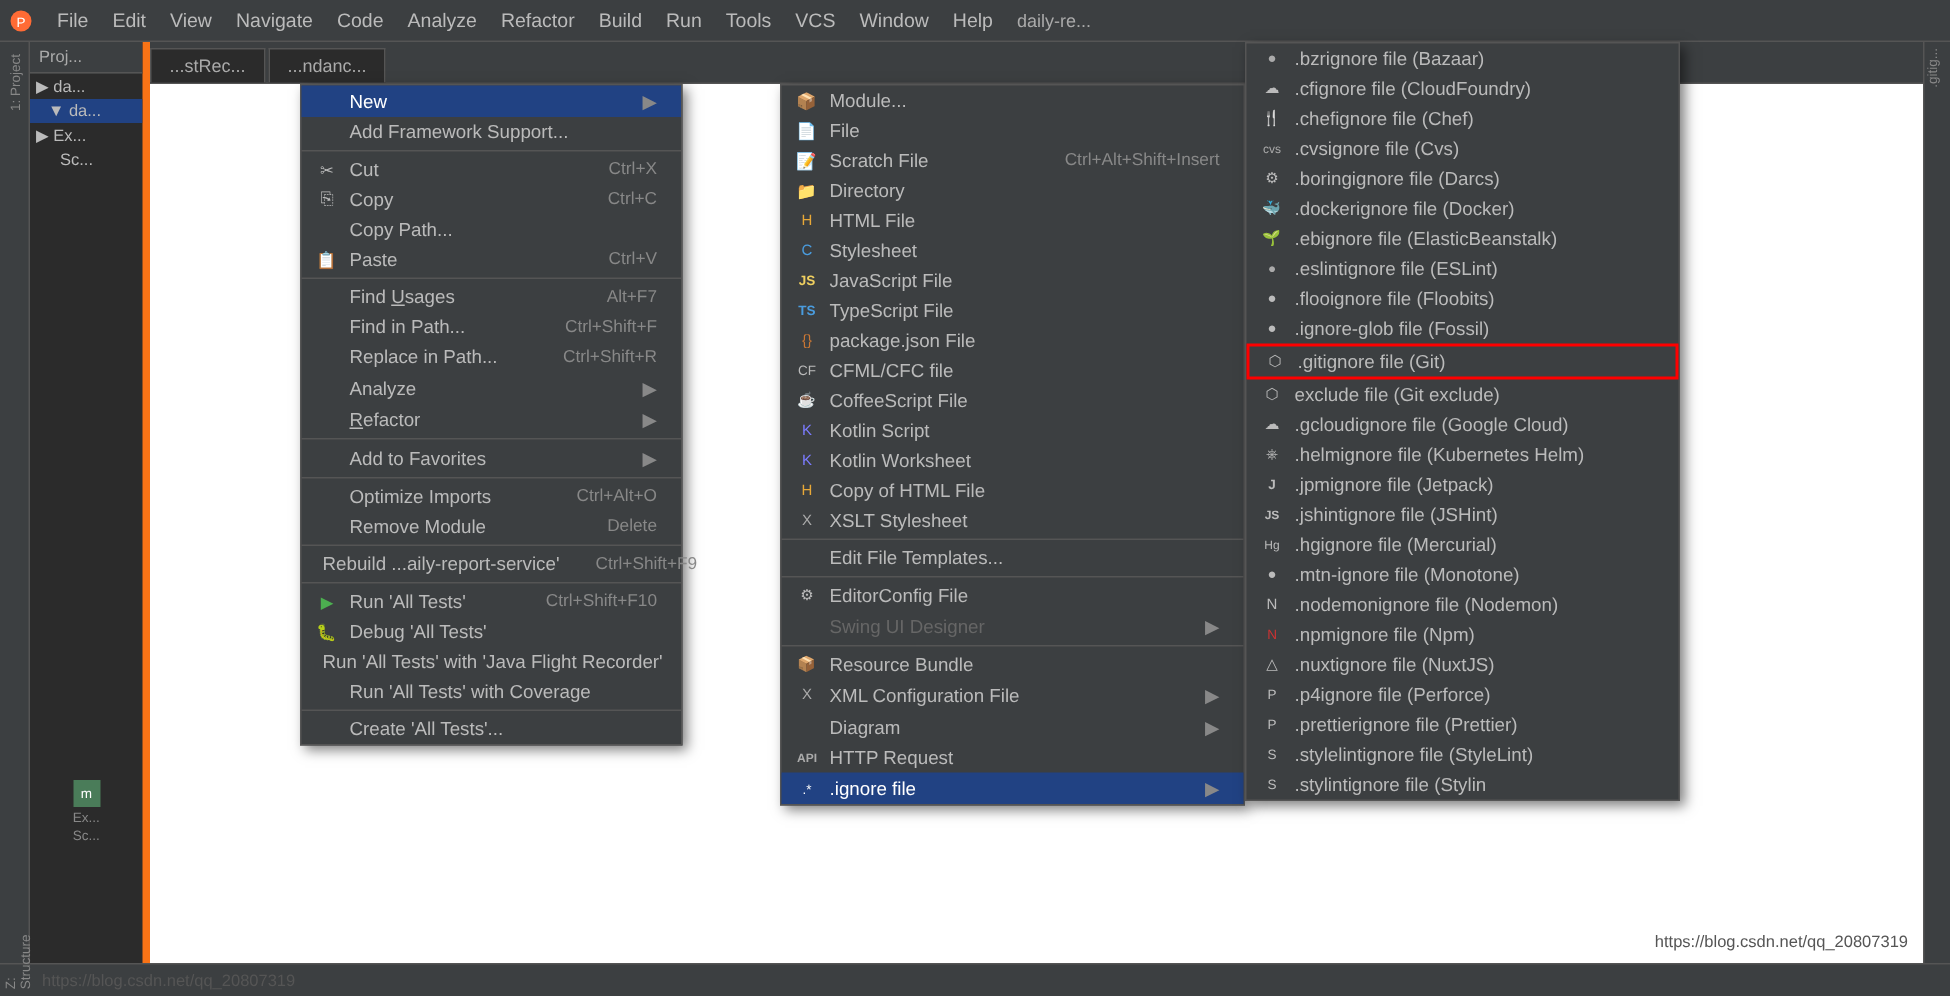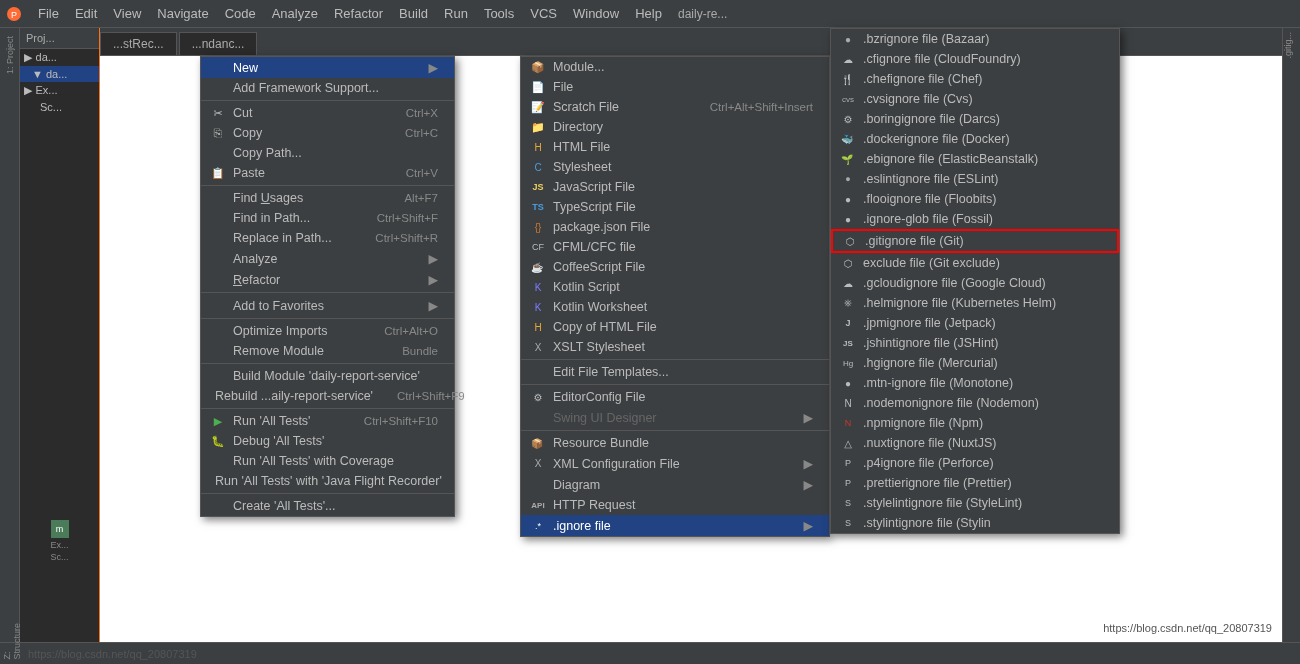--- a/index.html
+++ b/index.html
@@ -55,21 +55,21 @@
       flex-direction: column;
       align-items: center;
       padding-top: 4px;
       border-right: 1px solid #555;
     }
 
     
     .project-panel {
       width: 80px;
       background: #2b2b2b;
-      border-right: 1px solid #f97316;
+      border-right: 5px solid #f97316;
       overflow: hidden;
       position: relative;
     }
     .project-panel-header {
       background: #3c3f41;
       padding: 4px 6px;
       font-size: 11px;
       color: #aaa;
       border-bottom: 1px solid #555;
     }
@@ -304,49 +304,45 @@
         </div>
         <div class="ctx-menu-separator"></div>
         <div class="ctx-menu-item">
           <span class="icon-space"></span>
           <span>Optimize Imports</span>
           <span class="shortcut">Ctrl+Alt+O</span>
         </div>
         <div class="ctx-menu-item">
           <span class="icon-space"></span>
           <span>Remove Module</span>
-          <span class="shortcut">Bundle</span>
-        </div>
-        <div class="ctx-menu-separator"></div>
-        <div class="ctx-menu-item">
-          <span class="icon-space"></span>
-          <span>Build Module 'daily-report-service'</span>
-        </div>
+          <span class="shortcut">Delete</span>
+        </div>
+        <div class="ctx-menu-separator"></div>
         <div class="ctx-menu-item">
           <span class="icon-space"></span>
           <span>Rebuild ...aily-report-service'</span>
           <span class="shortcut">Ctrl+Shift+F9</span>
         </div>
         <div class="ctx-menu-separator"></div>
         <div class="ctx-menu-item">
           <span class="icon-space" style="color:#4CAF50">▶</span>
           <span>Run 'All Tests'</span>
           <span class="shortcut">Ctrl+Shift+F10</span>
         </div>
         <div class="ctx-menu-item">
           <span class="icon-space" style="color:#f59f00">🐛</span>
           <span>Debug 'All Tests'</span>
         </div>
         <div class="ctx-menu-item">
           <span class="icon-space"></span>
+          <span>Run 'All Tests' with 'Java Flight Recorder'</span>
+        </div>
+        <div class="ctx-menu-item">
+          <span class="icon-space"></span>
           <span>Run 'All Tests' with Coverage</span>
-        </div>
-        <div class="ctx-menu-item">
-          <span class="icon-space"></span>
-          <span>Run 'All Tests' with 'Java Flight Recorder'</span>
         </div>
         <div class="ctx-menu-separator"></div>
         <div class="ctx-menu-item">
           <span class="icon-space"></span>
           <span>Create 'All Tests'...</span>
         </div>
       </div>
 
       <div class="ctx-menu" style="left:420px; top:28px; width:310px;">
         <div class="ctx-menu-item">

